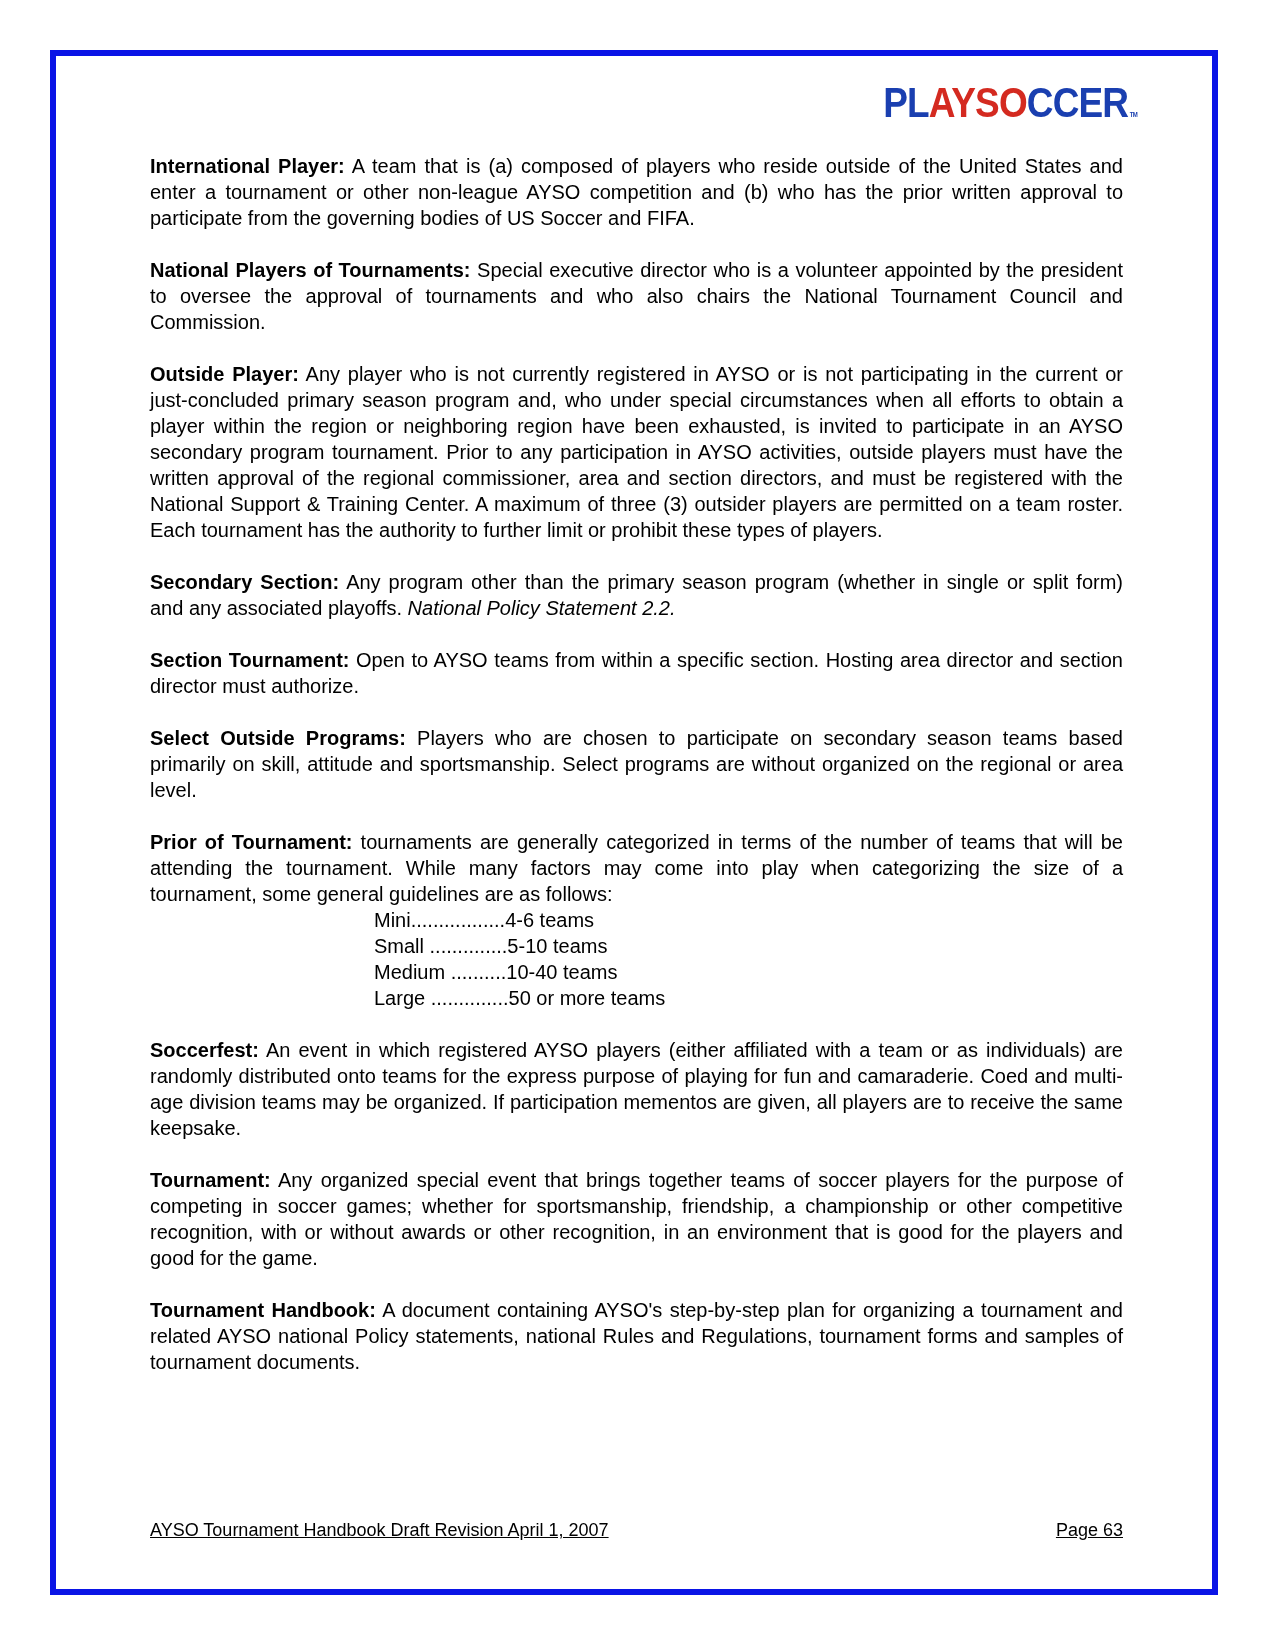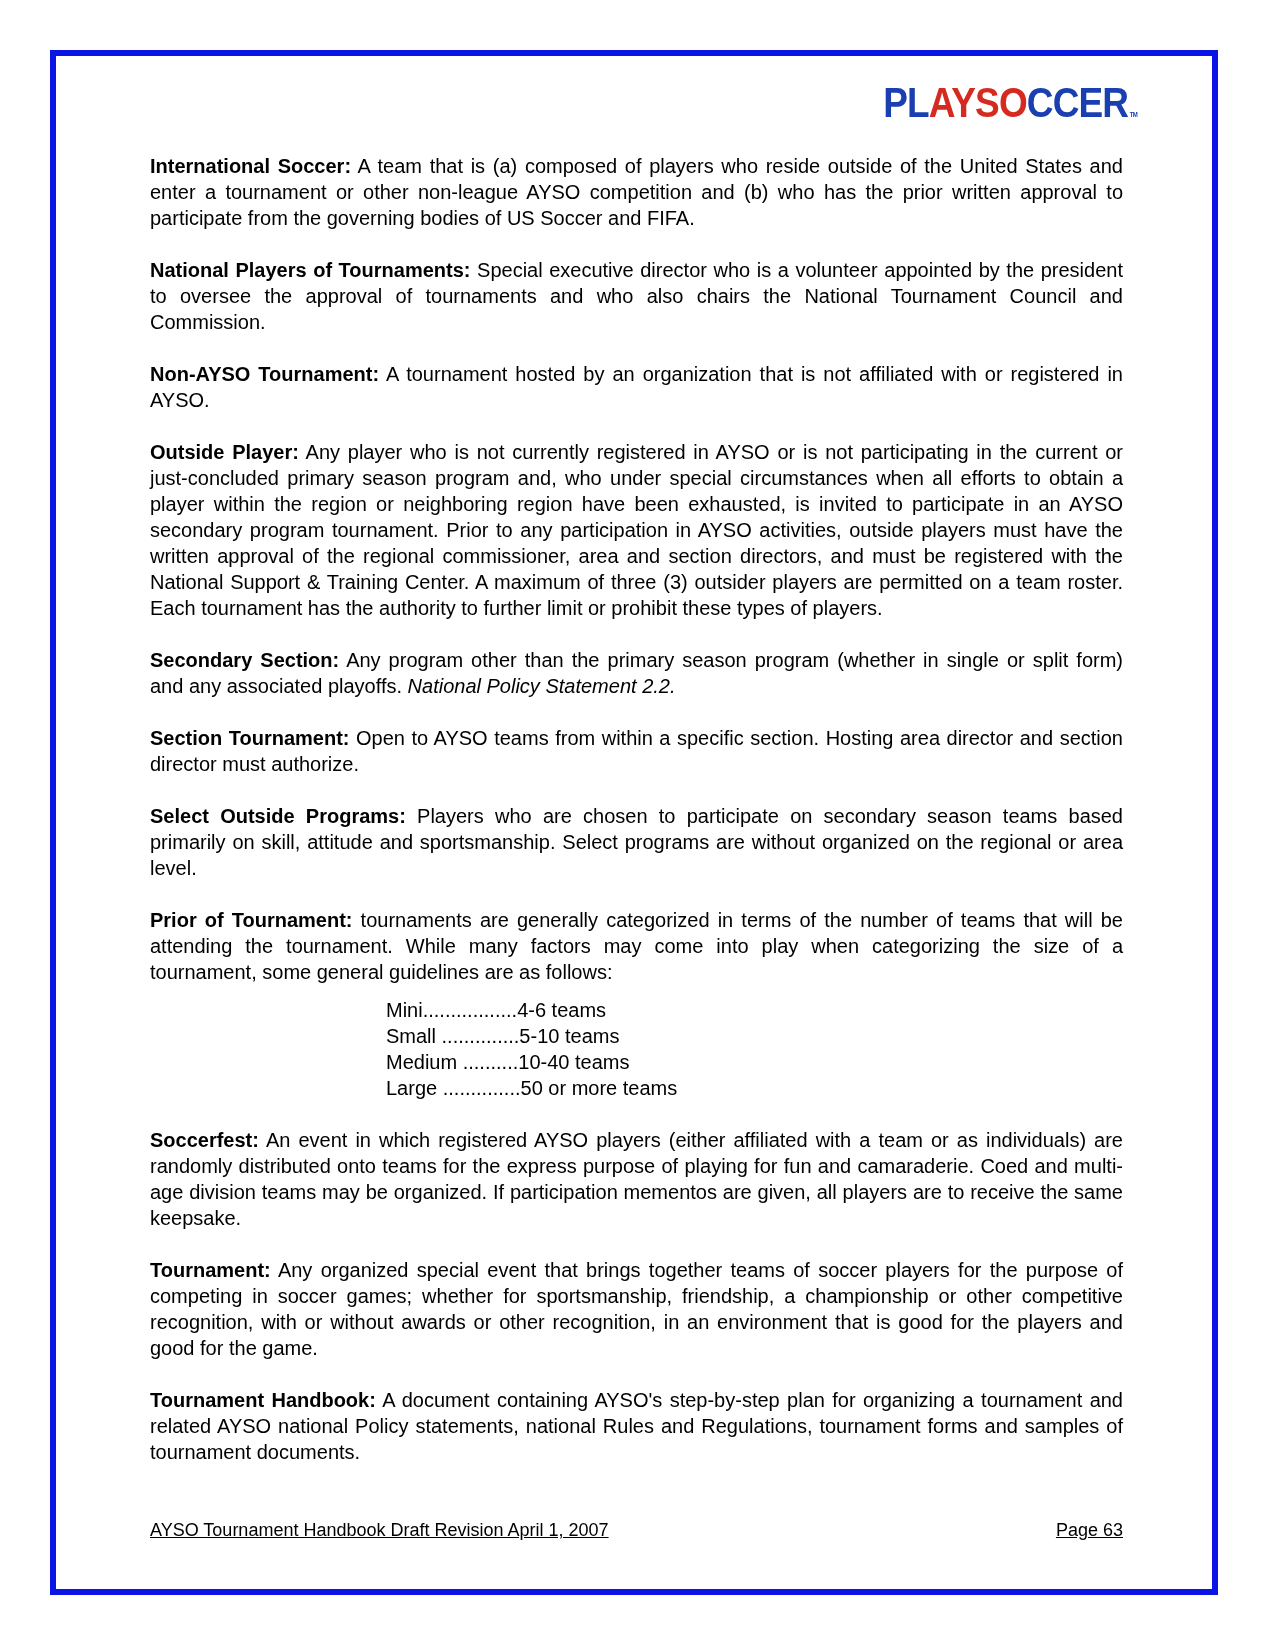--- a/index.html
+++ b/index.html
@@ -5,35 +5,34 @@
   html, body { margin:0; padding:0; background:#ffffff; }
   body { width:1275px; height:1650px; position:relative; font-family:"Liberation Sans", sans-serif; color:#000; }
   .frame { position:absolute; left:50px; top:50px; width:1168px; height:1545px; border:6px solid #0a14e6; box-sizing:border-box; }
   .logo { position:absolute; right:138px; top:78px; font-family:"Liberation Sans", sans-serif; font-weight:bold; font-size:43px; letter-spacing:-1px; transform:scaleX(0.86); transform-origin:right; }
   .logo .blue { color:#1a3fb0; }
   .logo .red { color:#d42a20; }
   .logo .tm { font-size:7px; color:#1a3fb0; vertical-align:baseline; margin-left:2px; }
   .content { position:absolute; left:150px; top:153px; width:973px; font-size:20px; line-height:26px; }
   .entry { margin:0 0 26px 0; text-align:justify; }
   .term { font-weight:bold; }
-  .size-list { margin:12px; padding-left:224px; }
+  .size-list { margin:0; padding-left:224px; }
   .size-row { display:block; }
   .footer { position:absolute; left:150px; top:1520px; width:973px; font-size:18px; display:flex; justify-content:space-between;text-decoration:underline; }
 </style>
 </head>
 <body>
 
 <div class="frame"></div>
 
 <div class="logo"><span class="blue">PL</span><span class="red">AYSO</span><span class="blue">CCER</span><span class="tm">TM</span></div>
 
 <div class="content">
-  <p class="entry"><span class="term">International Soccer:</span><span> A team that is (a) composed of players who reside outside of the United States and enter a tournament or other non-league AYSO competition and (b) who has the prior written approval to participate from the governing bodies of US Soccer and FIFA.</span></p>
+  <p class="entry"><span class="term">International Player:</span><span> A team that is (a) composed of players who reside outside of the United States and enter a tournament or other non-league AYSO competition and (b) who has the prior written approval to participate from the governing bodies of US Soccer and FIFA.</span></p>
   <p class="entry"><span class="term">National Players of Tournaments:</span><span> Special executive director who is a volunteer appointed by the president to oversee the approval of tournaments and who also chairs the National Tournament Council and Commission.</span></p>
-  <p class="entry"><span class="term">Non-AYSO Tournament:</span><span> A tournament hosted by an organization that is not affiliated with or registered in AYSO.</span></p>
   <p class="entry"><span class="term">Outside Player:</span><span> Any player who is not currently registered in AYSO or is not participating in the current or just-concluded primary season program and, who under special circumstances when all efforts to obtain a player within the region or neighboring region have been exhausted, is invited to participate in an AYSO secondary program tournament. Prior to any participation in AYSO activities, outside players must have the written approval of the regional commissioner, area and section directors, and must be registered with the National Support &amp; Training Center. A maximum of three (3) outsider players are permitted on a team roster. Each tournament has the authority to further limit or prohibit these types of players.</span></p>
   <p class="entry"><span class="term">Secondary Section:</span><span> Any program other than the primary season program (whether in single or split form) and any associated playoffs. </span><i>National Policy Statement 2.2.</i></p>
   <p class="entry"><span class="term">Section Tournament:</span><span> Open to AYSO teams from within a specific section. Hosting area director and section director must authorize.</span></p>
   <p class="entry"><span class="term">Select Outside Programs:</span><span> Players who are chosen to participate on secondary season teams based primarily on skill, attitude and sportsmanship. Select programs are without organized on the regional or area level.</span></p>
   <div class="entry">
     <span class="term">Prior of Tournament:</span><span> tournaments are generally categorized in terms of the number of teams that will be attending the tournament. While many factors may come into play when categorizing the size of a tournament, some general guidelines are as follows:</span>
     <div class="size-list">
       <span class="size-row">Mini.................4-6 teams</span>
       <span class="size-row">Small ..............5-10 teams</span>
       <span class="size-row">Medium ..........10-40 teams</span>

